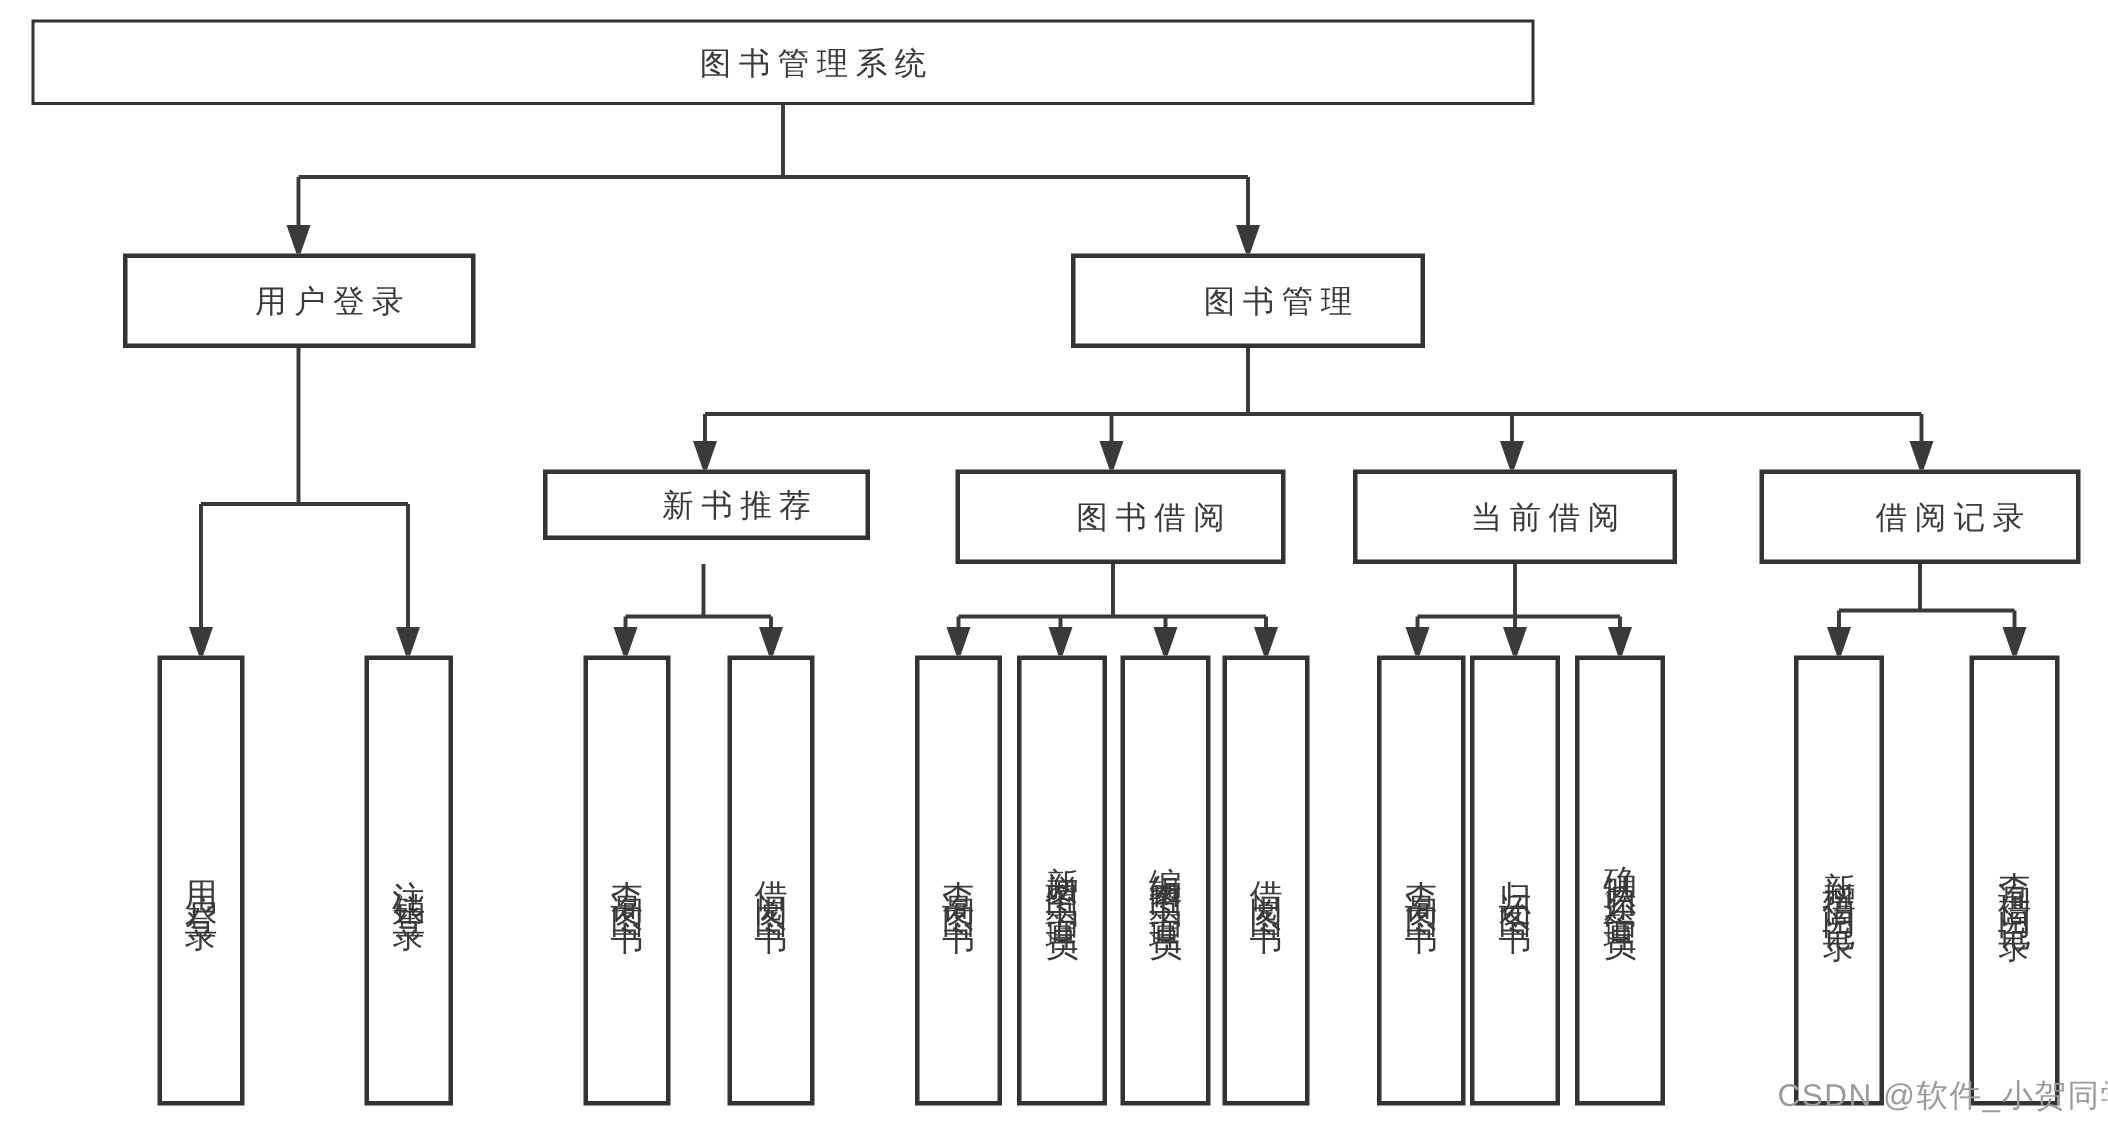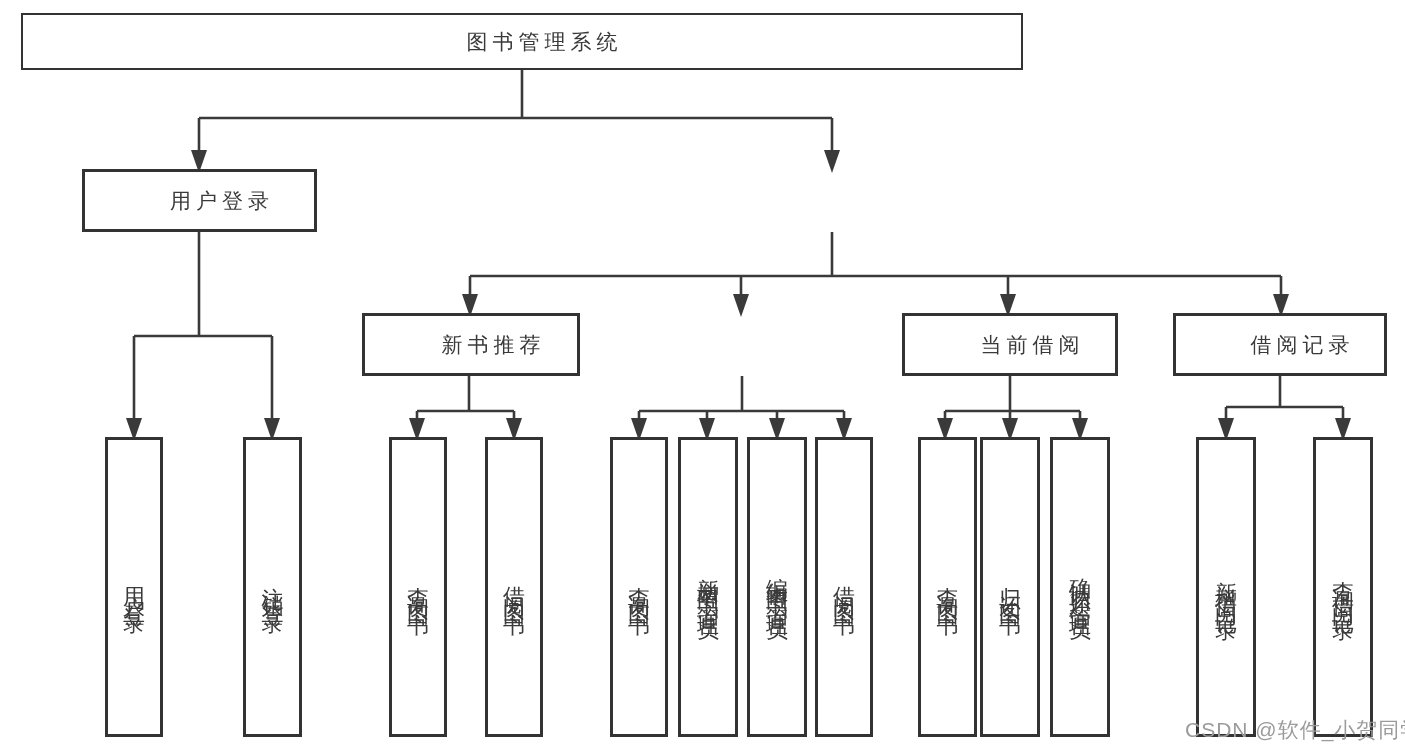--- a/index.html
+++ b/index.html
@@ -80,22 +80,24 @@
       <path d="M1002,418 L1018,418 L1010,441 Z"></path>
       <path d="M1072,418 L1088,418 L1080,441 Z"></path>
       <path d="M1218,418 L1234,418 L1226,441 Z"></path>
       <path d="M1335,418 L1351,418 L1343,441 Z"></path>
     </g>
   </svg>
 
   <div class="hbox thin" style="left:21px;top:13px;width:1002px;height:57px;">图书管理系统</div>
 
   <div class="hbox" style="left:82px;top:169px;width:235px;height:63px;">用户登录</div>
+  <div class="hbox" style="left:714px;top:169px;width:236px;height:63px;">图书管理</div>
 
-  <div class="hbox" style="left:362px;top:313px;width:218px;height:63px;">新书推荐</div>
+  <div class="hbox" style="left:362px;top:313px;width:218px;height:47px;">新书推荐</div>
+  <div class="hbox" style="left:637px;top:313px;width:220px;height:63px;">图书借阅</div>
   <div class="hbox" style="left:902px;top:313px;width:216px;height:63px;font-family:Liberation Serif, serif;">当前借阅</div>
   <div class="hbox" style="left:1173px;top:313px;width:214px;height:63px;">借阅记录</div>
 
   <div class="vbox" style="left:105px;top:437px;width:58px;height:300px;">用户登录</div>
   <div class="vbox" style="left:243px;top:437px;width:59px;height:300px;">注销登录</div>
 
   <div class="vbox" style="left:389px;top:437px;width:58px;height:300px;">查询图书</div>
   <div class="vbox" style="left:485px;top:437px;width:58px;height:300px;">借阅图书</div>
 
   <div class="vbox" style="left:610px;top:437px;width:58px;height:300px;">查询图书</div>

